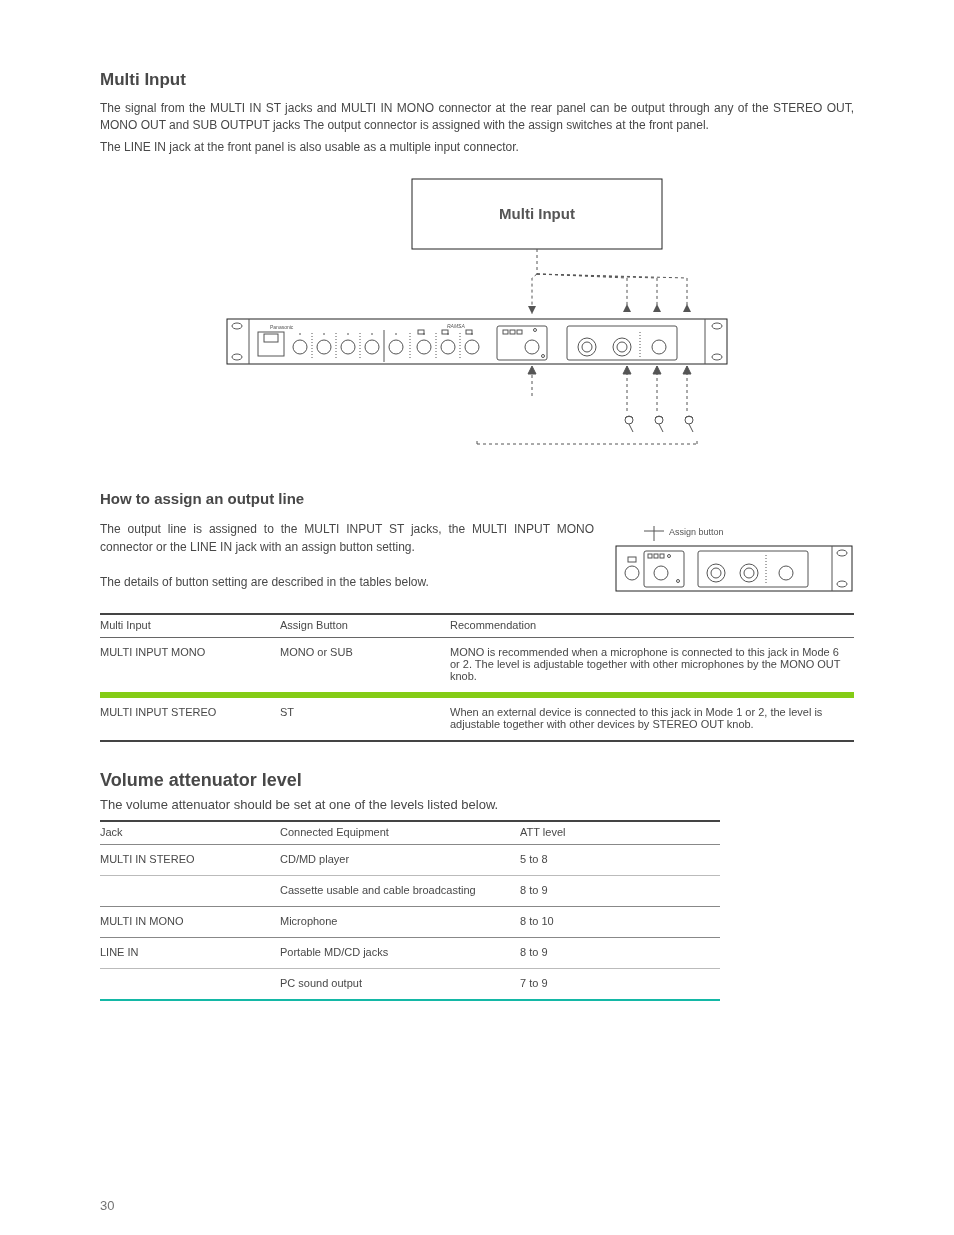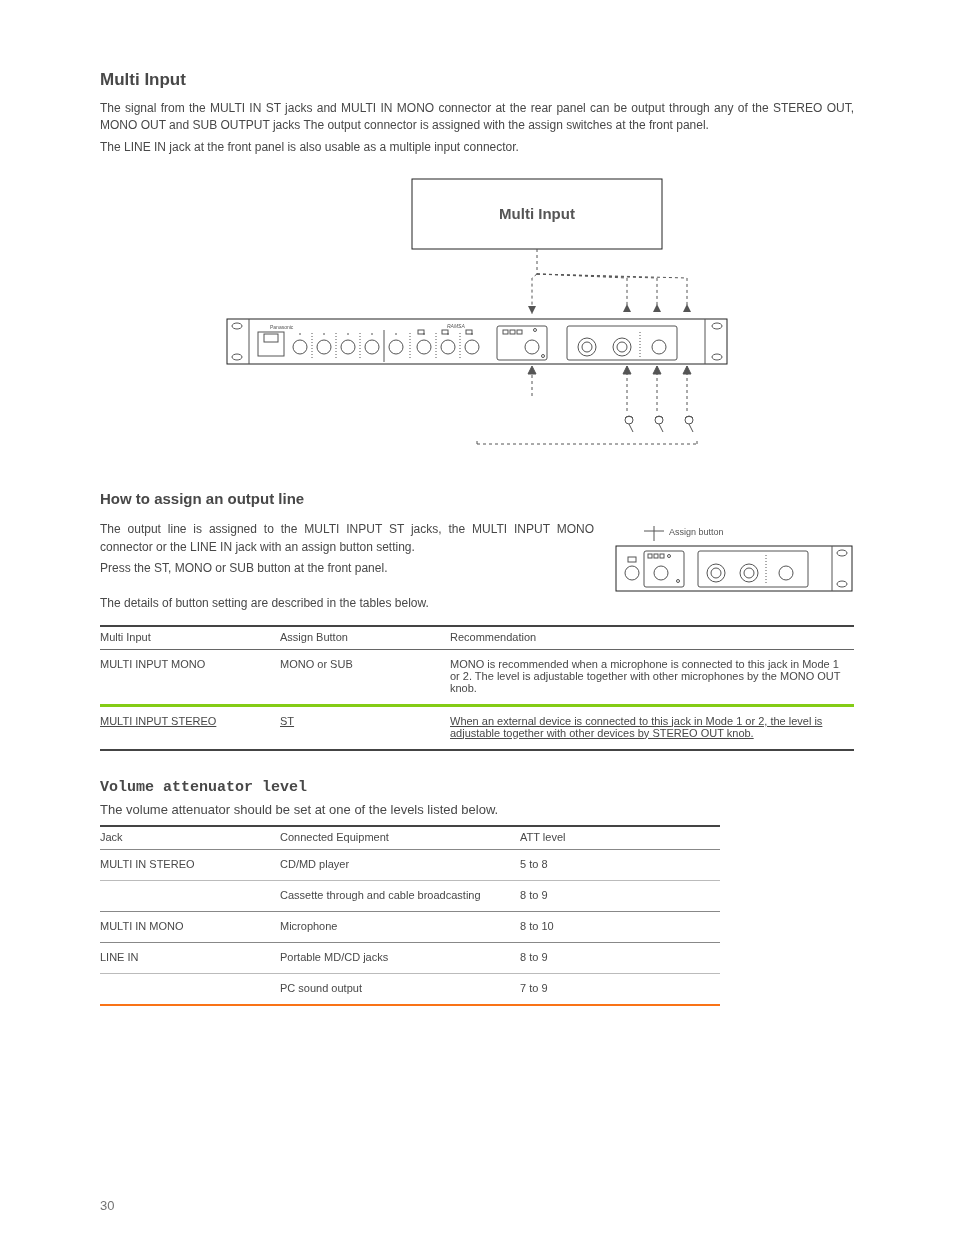--- a/index.html
+++ b/index.html
@@ -62,38 +62,37 @@
   }
   table td {
     padding: 8px 10px 10px 0;
     vertical-align: top;
   }
   .tbl-assign {
     width: 100%;
     margin-top: 6px;
   }
   .tbl-assign thead tr { border-top: 2px solid #444; border-bottom: 1px solid #666; }
-  .tbl-assign tbody tr.sep td { border-top: 3px solid #84cc16; text-decoration: underline; }
+  .tbl-assign tbody tr.sep td { border-top: 6px solid #84cc16; }
   .tbl-assign tbody { border-bottom: 2px solid #444; margin-left: 45px; }
 
   .tbl-attn-title {
-    font-size: 15px;
+    font-size: 18px;
     font-weight: bold;
     margin: 28px 0 6px 0;
-    font-family: Liberation Mono, monospace;
   }
   .tbl-attn-note {
     font-size: 13px;
     margin: 0 0 8px 0;
   }
   .tbl-attn { width: 620px; margin-top: 4px; }
   .tbl-attn thead tr { border-top: 2px solid #444; border-bottom: 1px solid #666; }
   .tbl-attn tbody tr.sep td { border-top: 1px solid #888; }
   .tbl-attn tbody tr.thin td { border-top: 1px solid #bbb; }
-  .tbl-attn tbody { border-bottom: 2px solid #f97316; }
+  .tbl-attn tbody { border-bottom: 2px solid #14b8a6; }
 
   .pg { position: fixed; left: 100px; bottom: 22px; font-size: 13px; color: #737373; }
 </style>
 </head>
 <body>
 
 <p class="section-title">Multi Input</p>
 
 <p class="intro">The signal from the MULTI IN ST jacks and MULTI IN MONO connector at the rear panel can be output through any of the STEREO OUT, MONO OUT and SUB OUTPUT jacks The output connector is assigned with the assign switches at the front panel.</p>
 <p class="intro">The LINE IN jack at the front panel is also usable as a multiple input connector.</p>
@@ -218,21 +217,20 @@
         <path d="M488 244 a6 6 0 0 1 8 0"></path>
         <line x1="492" y1="250" x2="496" y2="258"></line>
     </g>
   </g>
 </svg>
 
 <p class="sub-title">How to assign an output line</p>
 <div class="two-col">
   <div class="left">
     <p class="para">The output line is assigned to the MULTI INPUT ST jacks, the MULTI INPUT MONO connector or the LINE IN jack with an assign button setting.</p>
-    <p class="para">Press the ST, MONO or SUB button at the front panel.</p>
     <div class="spacer"></div>
     <p class="para">The details of button setting are described in the tables below.</p>
   </div>
   <div class="right">
     <svg width="240" height="80" viewBox="0 0 240 80">
 
       <g stroke="#555">
           <line x1="40" y1="5" x2="40" y2="20"></line>
           <line x1="30" y1="10" x2="50" y2="10"></line>
         </g>
@@ -278,21 +276,21 @@
     <tr>
       <th>Multi Input</th>
       <th>Assign Button</th>
       <th>Recommendation</th>
     </tr>
   </thead>
   <tbody id="assign-body">
       <tr>
         <td>MULTI INPUT MONO</td>
         <td>MONO or SUB</td>
-        <td>MONO is recommended when a microphone is connected to this jack in Mode 1 or 2. The level is adjustable together with other microphones by the MONO OUT knob.</td>
+        <td>MONO is recommended when a microphone is connected to this jack in Mode 6 or 2. The level is adjustable together with other microphones by the MONO OUT knob.</td>
       </tr>
       <tr class="sep">
         <td>MULTI INPUT STEREO</td>
         <td>ST</td>
         <td>When an external device is connected to this jack in Mode 1 or 2, the level is adjustable together with other devices by STEREO OUT knob.</td>
       </tr>
     </tbody>
 </table>
 
 <p class="tbl-attn-title">Volume attenuator level</p>
@@ -312,21 +310,21 @@
     </tr>
   </thead>
   <tbody id="attn-body">
       <tr class="sep">
         <td>MULTI IN STEREO</td>
         <td>CD/MD player</td>
         <td>5 to 8</td>
       </tr>
       <tr class="thin">
         <td></td>
-        <td>Cassette through and cable broadcasting</td>
+        <td>Cassette usable and cable broadcasting</td>
         <td>8 to 9</td>
       </tr>
       <tr class="sep">
         <td>MULTI IN MONO</td>
         <td>Microphone</td>
         <td>8 to 10</td>
       </tr>
       <tr class="sep">
         <td>LINE IN</td>
         <td>Portable MD/CD jacks</td>

